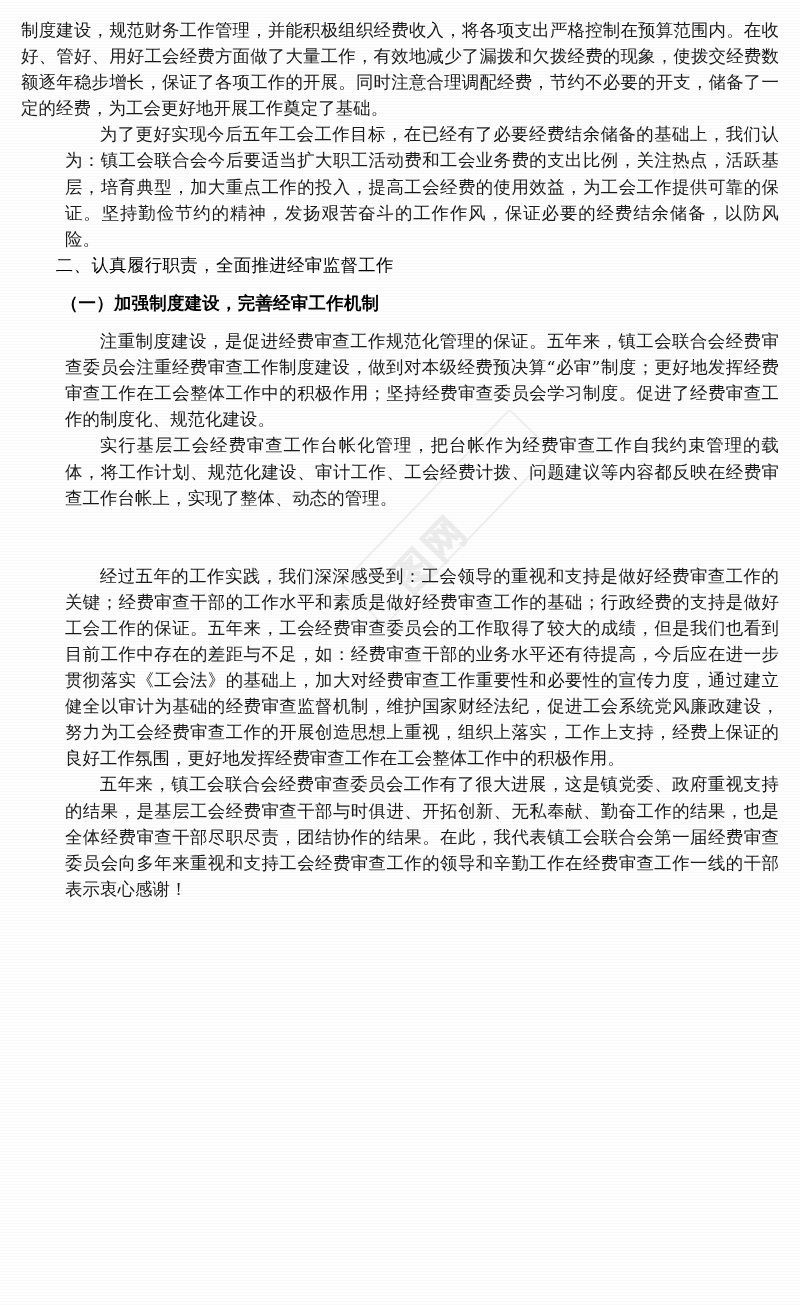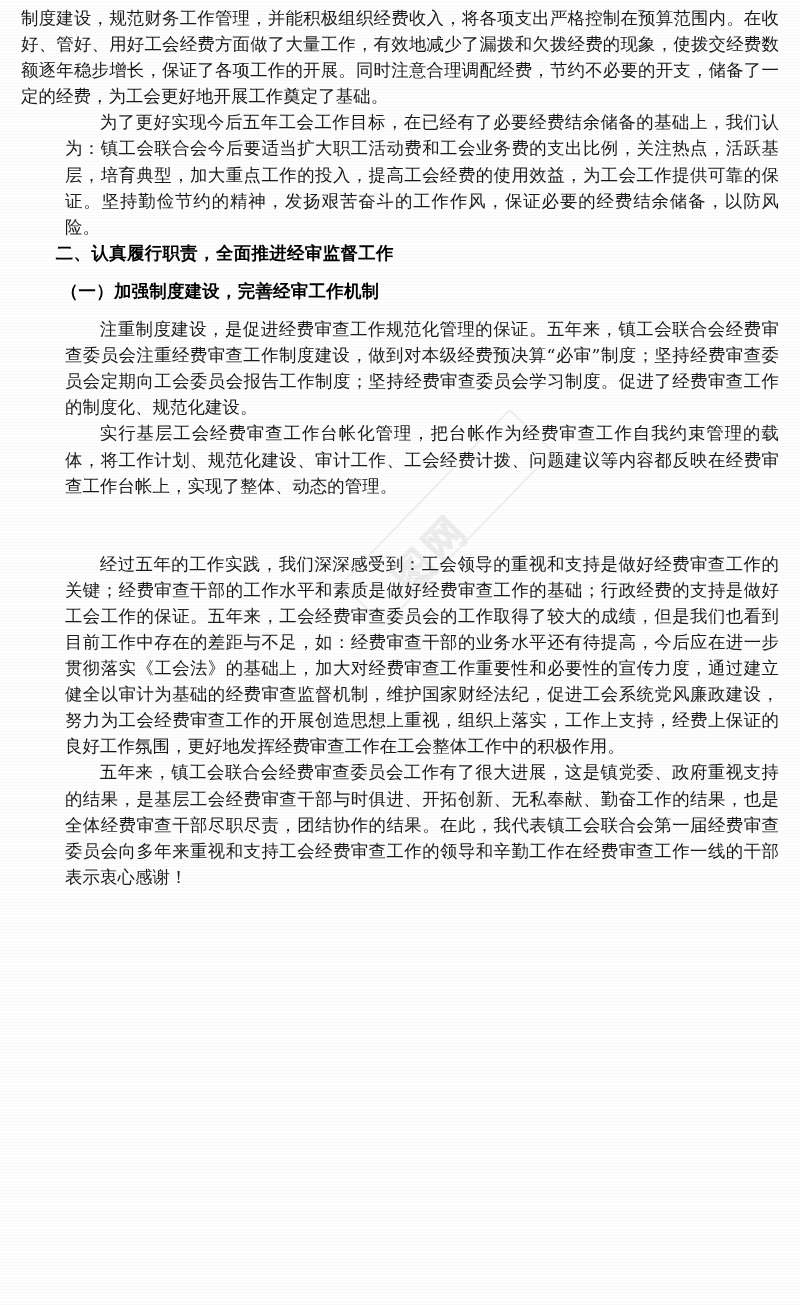--- a/index.html
+++ b/index.html
@@ -15,21 +15,21 @@
     position: relative;
     width: 800px;
     height: 1305px;
     background: #fefefe;
     overflow: hidden;
     box-sizing: border-box;
   }
   #doc {
     position: absolute;
     left: 0;
-    top: 1px;
+    top: 13px;
     width: 800px;
     padding: 4px 21px 0 21px;
     box-sizing: border-box;
     z-index: 2;
   }
   .para {
     font-family: "DejaVu Serif", "Liberation Serif", serif;
     font-size: 17.4px;
     line-height: 26.1px;
     color: #1a1a1a;
@@ -40,21 +40,21 @@
     -webkit-font-smoothing: none;
   }
   .para.indent {
     text-indent: 2em;
     margin-left: 44px;
   }
   .heading {
     font-family: "DejaVu Serif", "Liberation Serif", serif;
     font-size: 17.4px;
     line-height: 26.1px;
-    font-weight: 700;
+    font-weight: 400;
     color: #000;
     margin: 0;
     text-indent: 2em;
     letter-spacing: 0.4px;
   }
   .subheading {
     font-family: "DejaVu Serif", "Liberation Serif", serif;
     font-size: 17.4px;
     line-height: 26.1px;
     font-weight: 700;
@@ -128,21 +128,21 @@
     <p class="para">制度建设，规范财务工作管理，并能积极组织经费收入，将各项支出严格控制在预算范围内。在收好、管好、用好工会经费方面做了大量工作，有效地减少了漏拨和欠拨经费的现象，使拨交经费数额逐年稳步增长，保证了各项工作的开展。同时注意合理调配经费，节约不必要的开支，储备了一定的经费，为工会更好地开展工作奠定了基础。</p>
 
     <p class="para indent">为了更好实现今后五年工会工作目标，在已经有了必要经费结余储备的基础上，我们认为：镇工会联合会今后要适当扩大职工活动费和工会业务费的支出比例，关注热点，活跃基层，培育典型，加大重点工作的投入，提高工会经费的使用效益，为工会工作提供可靠的保证。坚持勤俭节约的精神，发扬艰苦奋斗的工作作风，保证必要的经费结余储备，以防风险。</p>
 
     <p class="heading">二、认真履行职责，全面推进经审监督工作</p>
 
 
     <p class="subheading">（一）加强制度建设，完善经审工作机制</p>
 
 
-    <p class="para indent">注重制度建设，是促进经费审查工作规范化管理的保证。五年来，镇工会联合会经费审查委员会注重经费审查工作制度建设，做到对本级经费预决算“必审”制度；坚持经费审查委员会定期向工会委员会报告工作制度；坚持经费审查委员会学习制度。促进了经费审查工作的制度化、规范化建设。</p>
+    <p class="para indent">注重制度建设，是促进经费审查工作规范化管理的保证。五年来，镇工会联合会经费审查委员会注重经费审查工作制度建设，做到对本级经费预决算“必审”制度；更好地发挥经费审查工作在工会整体工作中的积极作用；坚持经费审查委员会学习制度。促进了经费审查工作的制度化、规范化建设。</p>
 
 
     <p class="para indent">实行基层工会经费审查工作台帐化管理，把台帐作为经费审查工作自我约束管理的载体，将工作计划、规范化建设、审计工作、工会经费计拨、问题建议等内容都反映在经费审查工作台帐上，实现了整体、动态的管理。</p>
 
     <div class="gap-block"></div>
 
 
 
     <p class="para indent">经过五年的工作实践，我们深深感受到：工会领导的重视和支持是做好经费审查工作的关键；经费审查干部的工作水平和素质是做好经费审查工作的基础；行政经费的支持是做好工会工作的保证。五年来，工会经费审查委员会的工作取得了较大的成绩，但是我们也看到目前工作中存在的差距与不足，如：经费审查干部的业务水平还有待提高，今后应在进一步贯彻落实《工会法》的基础上，加大对经费审查工作重要性和必要性的宣传力度，通过建立健全以审计为基础的经费审查监督机制，维护国家财经法纪，促进工会系统党风廉政建设，努力为工会经费审查工作的开展创造思想上重视，组织上落实，工作上支持，经费上保证的良好工作氛围，更好地发挥经费审查工作在工会整体工作中的积极作用。</p>
 

